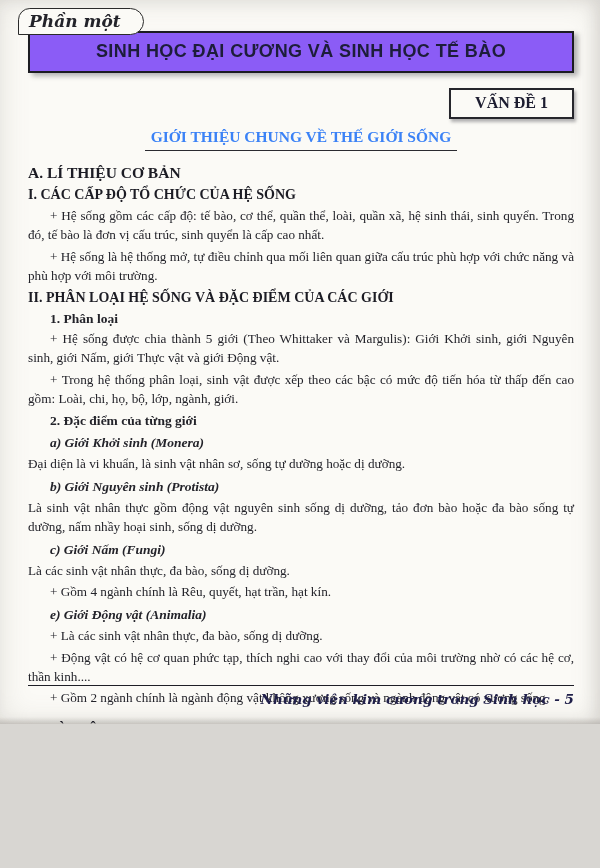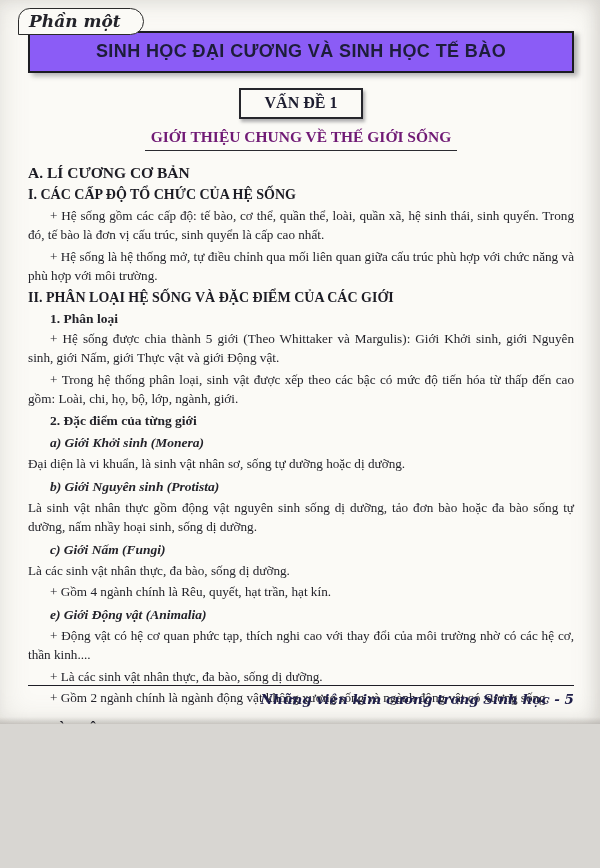--- a/index.html
+++ b/index.html
@@ -33,33 +33,33 @@
     box-shadow:4px 3px 5px rgba(40,40,50,.35);
     text-align:center;
     padding:8px 4px 9px;
     background:#8b5cf6;
   }
   .title-box .t{
     font-family:"Liberation Sans","DejaVu Sans",sans-serif;
     font-weight:bold;font-size:18px;letter-spacing:.4px;
     color:#1d1d3a;
   }
-  .problem-wrap{text-align:center;margin-top:15px;}
+  .problem-wrap{text-align:right;margin-top:15px;}
   .problem-box{
     display:inline-block;
     border:2px solid #26262c;
     box-shadow:2px 3px 3px rgba(40,40,50,.35);
     padding:4px 24px 5px;
     font-weight:bold;font-size:16px;color:#1d1d30;
     background:#fbfaf6;
   }
   .chapter-wrap{text-align:center;margin-top:9px;}
   .chapter-title{
     display:inline-block;
-    font-weight:bold;font-size:15.5px;color:#701a75;
+    font-weight:bold;font-size:15.5px;color:#3b82f6;
     border-bottom:1.6px solid #2a2a30;
     padding:0 6px 4px;
   }
 
   
   .h1{font-weight:bold;font-size:15.5px;margin:13px 0 3px;color:#1c1c24;}
   .h2{font-weight:bold;font-size:14px;margin:5px 0 3px;color:#1c1c24;}
   .h3{font-weight:bold;font-size:13.5px;margin:5px 0 2px;margin-left:22px;}
   .hk{font-weight:bold;font-style:italic;font-size:13.5px;margin:6px 0 3px;margin-left:22px;}
   .para{font-size:13.2px;line-height:1.44;text-align:justify;text-indent:22px;margin:2.5px 0;}
@@ -119,21 +119,21 @@
     <div class="problem-wrap">
       <div class="problem-box">
         <span>VẤN ĐỀ 1</span>
       </div>
     </div>
 
     <div class="chapter-wrap">
       <div class="chapter-title">GIỚI THIỆU CHUNG VỀ THẾ GIỚI SỐNG</div>
     </div>
 
-    <div class="h1">A. LÍ CƯƠNG CƠ BẢN</div>
+    <div class="h1">A. LÍ THIỆU CƠ BẢN</div>
 
     <div class="h2">I. CÁC CẤP ĐỘ TỔ CHỨC CỦA HỆ SỐNG</div>
     <p class="para">+ Hệ sống gồm các cấp độ: tế bào, cơ thể, quần thể, loài, quần xã, hệ sinh thái, sinh quyển. Trong đó, tế bào là đơn vị cấu trúc, sinh quyển là cấp cao nhất.</p>
     <p class="para">+ Hệ sống là hệ thống mở, tự điều chỉnh qua mối liên quan giữa cấu trúc phù hợp với chức năng và phù hợp với môi trường.</p>
 
     <div class="h2">II. PHÂN LOẠI HỆ SỐNG VÀ ĐẶC ĐIỂM CỦA CÁC GIỚI</div>
 
     <div class="h3">1. Phân loại</div>
     <p class="para">+ Hệ sống được chia thành 5 giới (Theo Whittaker và Margulis): Giới Khởi sinh, giới Nguyên sinh, giới Nấm, giới Thực vật và giới Động vật.</p>
     <p class="para">+ Trong hệ thống phân loại, sinh vật được xếp theo các bậc có mức độ tiến hóa từ thấp đến cao gồm: Loài, chi, họ, bộ, lớp, ngành, giới.</p>
@@ -145,22 +145,22 @@
 
     <div class="hk">b) Giới Nguyên sinh (Protista)</div>
     <p class="para para-flush">Là sinh vật nhân thực gồm động vật nguyên sinh sống dị dưỡng, tảo đơn bào hoặc đa bào sống tự dưỡng, nấm nhầy hoại sinh, sống dị dưỡng.</p>
 
     <div class="hk">c) Giới Nấm (Fungi)</div>
     <p class="para para-flush">Là các sinh vật nhân thực, đa bào, sống dị dưỡng.</p>
 
     <p class="para">+ Gồm 4 ngành chính là Rêu, quyết, hạt trần, hạt kín.</p>
 
     <div class="hk">e) Giới Động vật (Animalia)</div>
+    <p class="para">+ Là các sinh vật nhân thực, đa bào, sống dị dưỡng.</p>
     <p class="para">+ Động vật có hệ cơ quan phức tạp, thích nghi cao với thay đổi của môi trường nhờ có các hệ cơ, thần kinh....</p>
-    <p class="para">+ Là các sinh vật nhân thực, đa bào, sống dị dưỡng.</p>
     <p class="para">+ Gồm 2 ngành chính là ngành động vật không xương sống và ngành động vật có xương sống.</p>
 
     <div class="h1">B. BÀI TẬP</div>
     <div class="h2">I. BÀI TẬP TỰ LUẬN</div>
 
     <p class="para para-flush"><span class="q-label">Câu 1.</span><span class="q-text"> Tại sao nói tế bào là đơn vị tổ chức cơ bản của sự sống?</span></p>
 
   </div>
 
   <div class="watermark">

